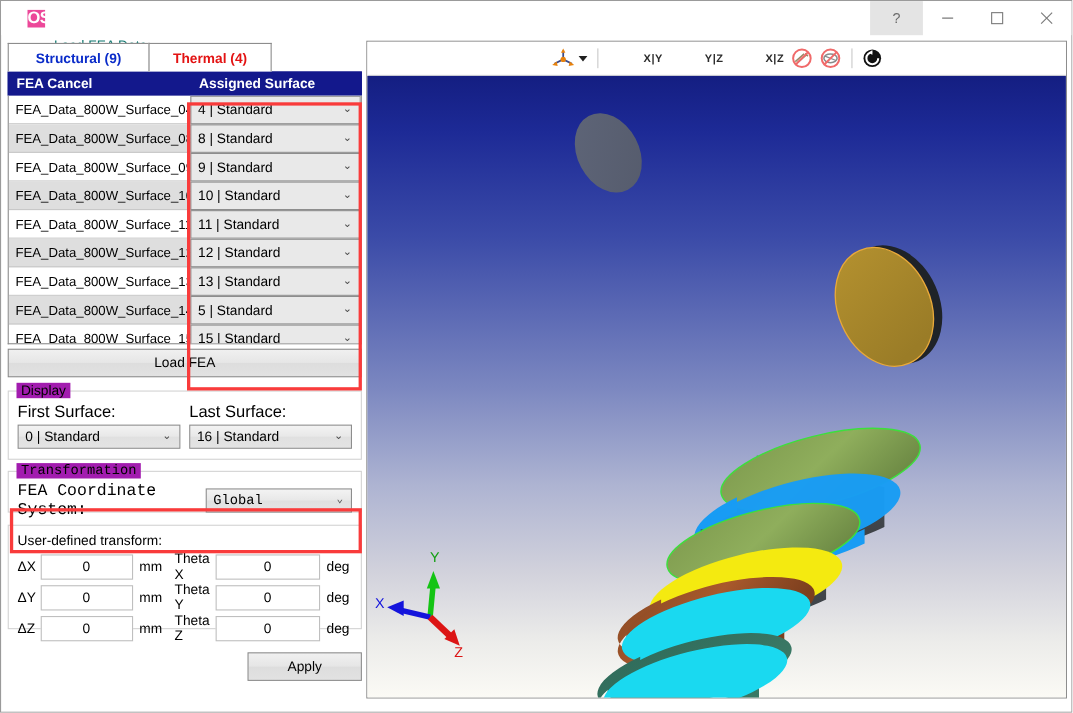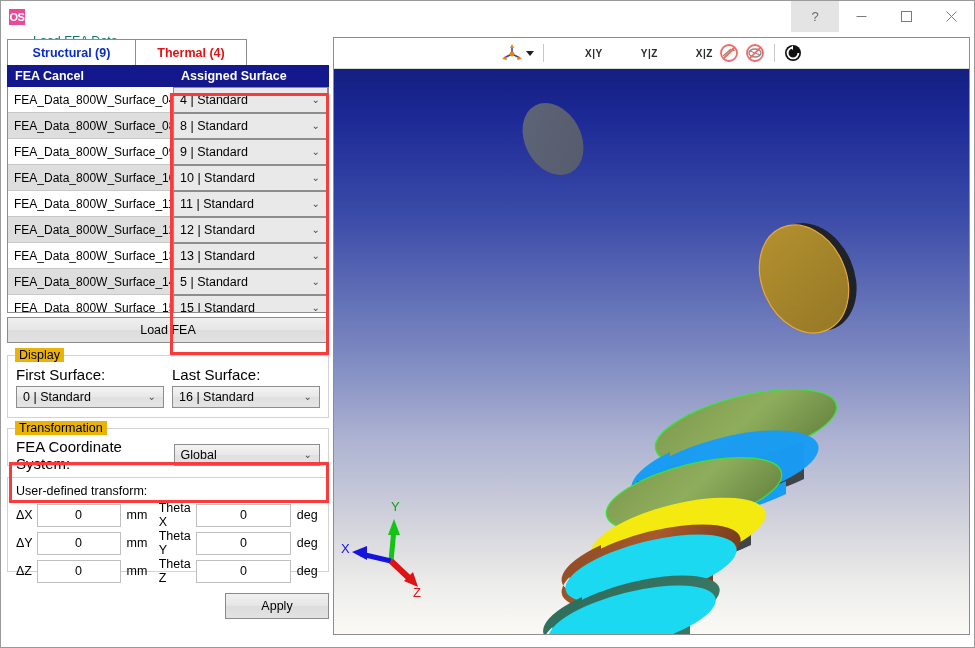--- a/index.html
+++ b/index.html
@@ -33,24 +33,24 @@
   #titlebar {
     height: 31px;
     flex: 0 0 31px;
     background: #ffffff;
     display: flex;
     align-items: center;
     position: relative;
   }
   .app-icon {
     width: 16px; height: 16px;
-    margin-left: 8px;
+    margin-left: 24px;
     background: #ec4899;
     color: #ffffff;
-    font-size: 11px;
+    font-size: 15px;
     font-weight: bold;
     line-height: 16px;
     text-align: center;
     letter-spacing: -0.5px;
     font-family: "Liberation Sans", sans-serif;
   }
   .title-text {
     margin-left: 8px;
     font-size: 12.5px;
     color: #0f766e;
@@ -214,37 +214,37 @@
   .groupbox {
     position: relative;
     border: 1px solid #d3d3d3;
     box-sizing: border-box;
     margin-top: 12px;
     padding: 0 8px 8px 8px;
   }
   .groupbox > .legend {
     position: absolute;
     top: -8px; left: 7px;
-    background: #eab308;
+    background: #a21caf;
     padding: 0 4px;
     font-size: 12.5px;
     color: #000;
   }
 
   .field-label { font-size: 15px; color: #000; }
 
   
   #display-group { height: 63px; }
   .disp-row { display: flex; gap: 8px; margin-top: 10px; }
   .disp-col { width: 152px; }
   .disp-col .lbl { margin-bottom: 3px; }
   .disp-col .combo { height: 22px; }
 
   
-  #transform-group { height: 38px; margin-top: 10px; }
+  #transform-group { height: 38px; margin-top: 10px; font-family: Liberation Mono, monospace; }
   #transform-group .row {
     display: flex;
     align-items: center;
     margin-top: 9px;
   }
   #transform-group .combo { height: 22px; width: 160px; margin-left: 8px; }
 
   
   #udt-group {
     border: 1px solid #d3d3d3;

